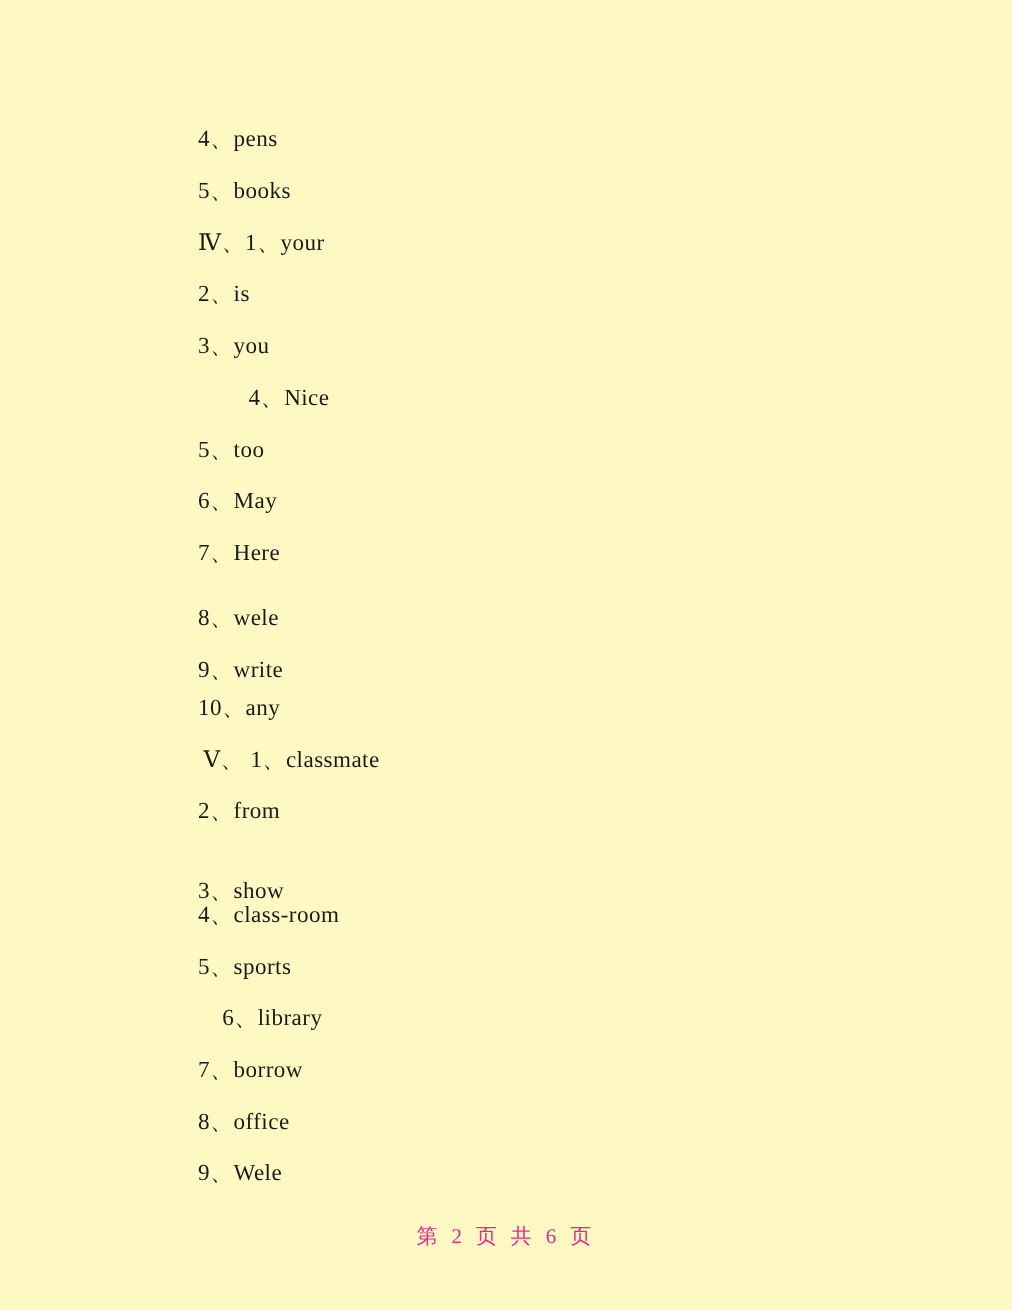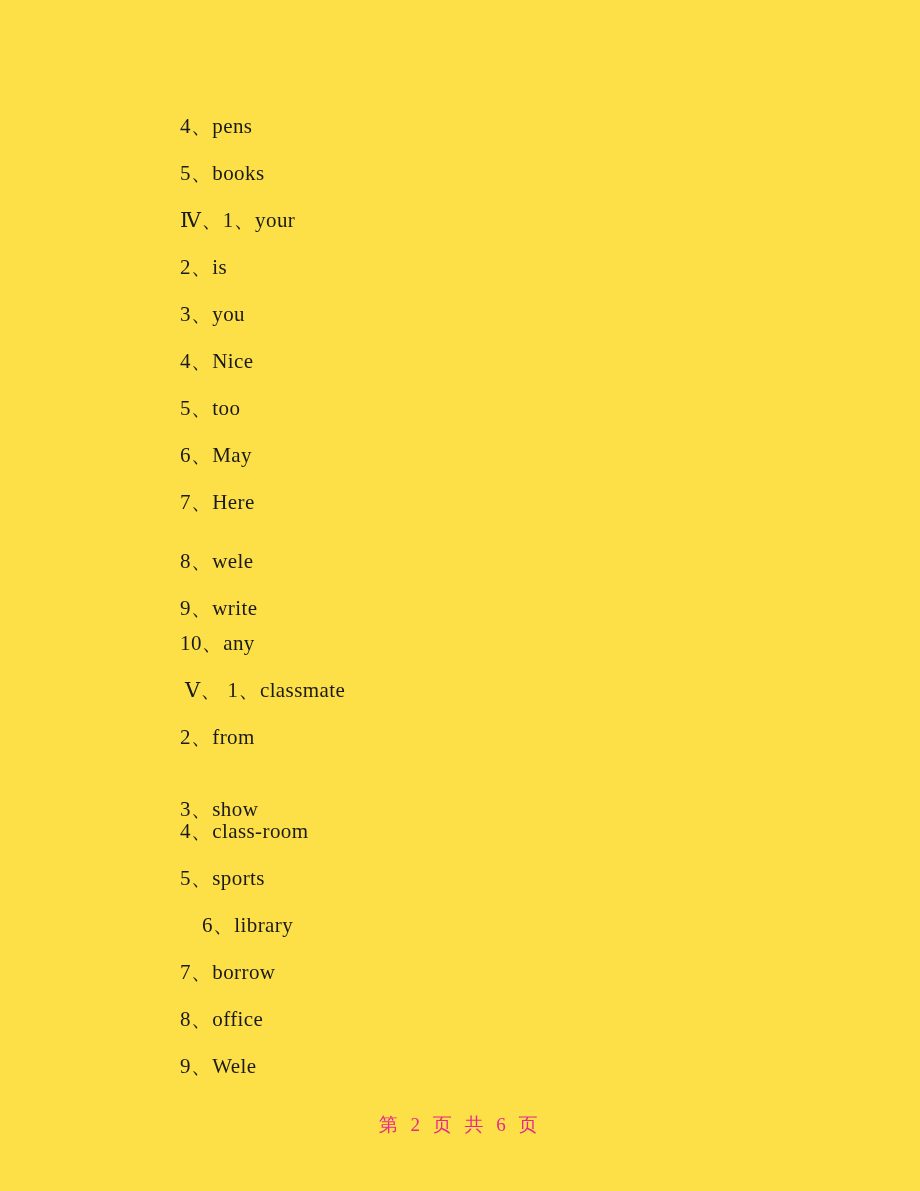--- a/index.html
+++ b/index.html
@@ -53,29 +53,29 @@
     line-height: 24px;
     color: #e8288c;
     letter-spacing: 4px;
     white-space: pre;
     font-family: "Liberation Serif", "DejaVu Serif", serif;
   }
 </style>
 </head>
 <body>
 
-<div class="page" style="background: #fde047;">
+<div class="page" style="background: #fef9c3;">
 
   <div class="doc-body">
       <div class="answer-line" style="top: 113px; color: rgb(26, 26, 26);">4、pens</div>
       <div class="answer-line" style="top: 160px; color: rgb(26, 26, 26);">5、books</div>
       <div class="answer-line" style="top: 207px; color: rgb(26, 26, 26);">Ⅳ、1、your</div>
       <div class="answer-line" style="top: 254px; color: rgb(26, 26, 26);">2、is</div>
       <div class="answer-line" style="top: 301px; color: rgb(26, 26, 26); text-align: center;">3、you</div>
-      <div class="answer-line" style="top: 348px; color: rgb(26, 26, 26);">4、Nice</div>
+      <div class="answer-line" style="top: 348px; color: rgb(26, 26, 26); margin-left: 46px;">4、Nice</div>
       <div class="answer-line" style="top: 395px; color: rgb(26, 26, 26);">5、too</div>
       <div class="answer-line" style="top: 442px; color: rgb(26, 26, 26);">6、May</div>
       <div class="answer-line" style="top: 489px; color: rgb(26, 26, 26);">7、Here</div>
       <div class="answer-line" style="top: 548px; color: rgb(26, 26, 26);">8、wele</div>
       <div class="answer-line" style="top: 595px; color: rgb(26, 26, 26);">9、write</div>
       <div class="answer-line" style="top: 630px; color: rgb(26, 26, 26);">10、any</div>
       <div class="answer-line indented" style="top: 677px; color: rgb(26, 26, 26);">Ⅴ、 1、classmate</div>
       <div class="answer-line" style="top: 724px; color: rgb(26, 26, 26);">2、from</div>
       <div class="answer-line" style="top: 796px; color: rgb(26, 26, 26);">3、show</div>
       <div class="answer-line" style="top: 818px; color: rgb(26, 26, 26);">4、class-room</div>

